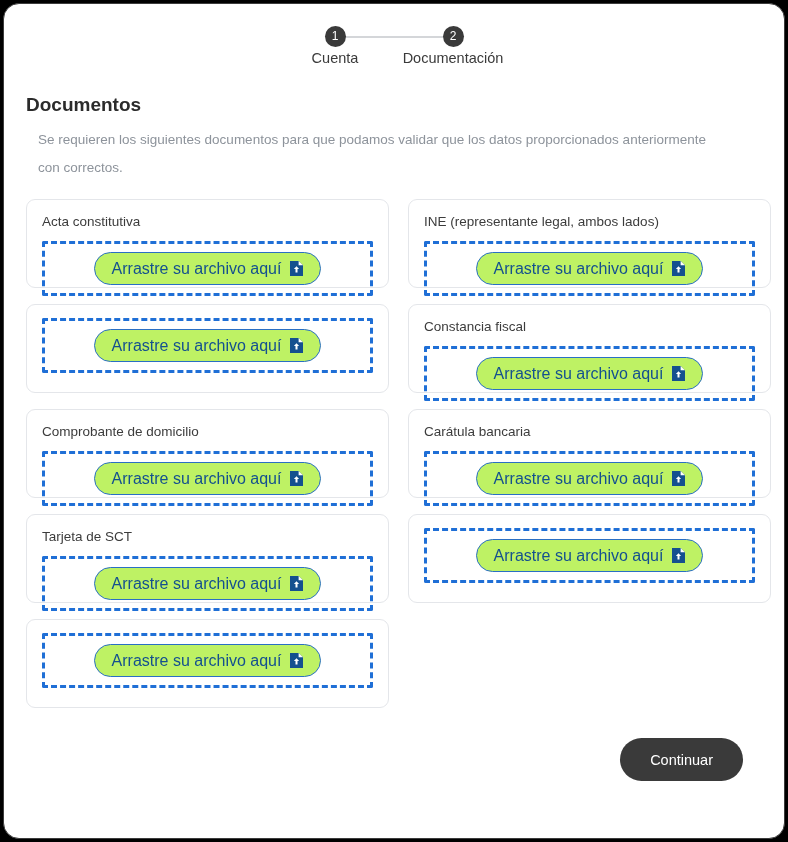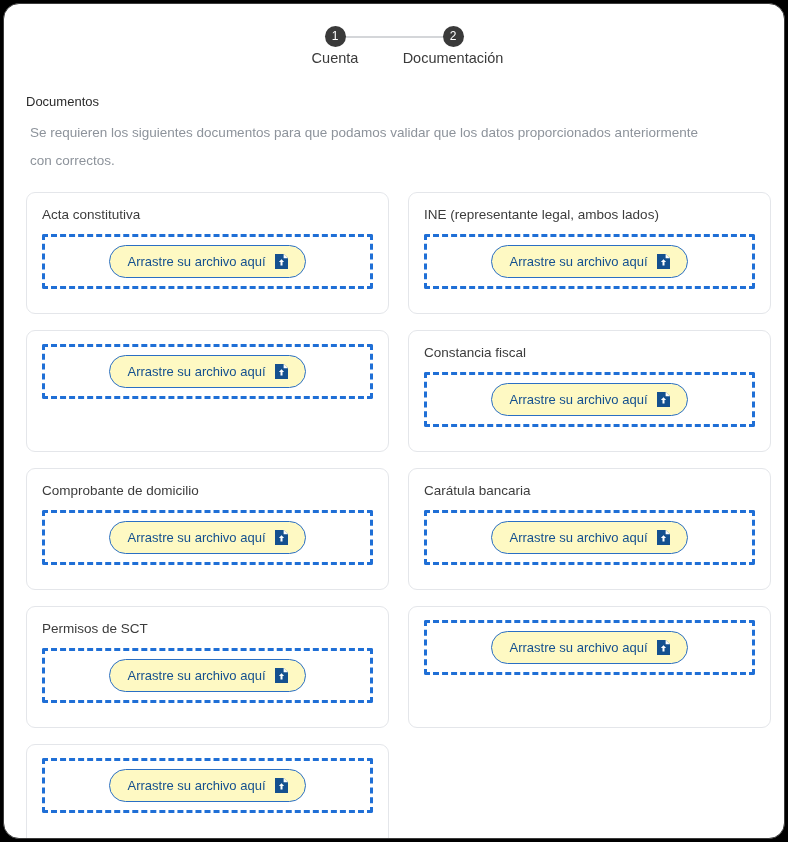--- a/index.html
+++ b/index.html
@@ -76,44 +76,44 @@
     width: 118px;
     height: 2px;
     background: #d4d6d9;
   }
 
   
   .content {
     padding: 0 22px;
   }
   .page-title {
-    font-size: 13px;
+    font-size: 19px;
     color: #2b2b2b;
     margin: 22px 0 0 0;
-    font-weight: 400;
+    font-weight: 700;
   }
   .page-desc {
     font-size: 13.5px;
     color: #8d939b;
     line-height: 28px;
-    margin: 10px 0 0 4px;
+    margin: 10px 0 0 12px;
     max-width: 680px;
   }
 
   
   .doc-grid {
     margin-top: 17px;
     display: grid;
     grid-template-columns: 363px 363px;
     column-gap: 19px;
     row-gap: 16px;
   }
   .doc-card {
     box-sizing: border-box;
-    height: 122px;
+    height: 89px;
     background: #ffffff;
     border: 1px solid #e4e6ea;
     border-radius: 9px;
     padding: 13px 15px 0 15px;
   }
   .doc-label {
     font-size: 13.5px;
     color: #3c3c3c;
     line-height: 17px;
     margin-bottom: 11px;
@@ -126,26 +126,26 @@
     border: 3px dashed #1f6fd6;
     border-radius: 2px;
     display: flex;
     align-items: center;
     justify-content: center;
   }
   .drop-btn {
     display: inline-flex;
     align-items: center;
     gap: 9px;
-    background: #fef9c3;
+    background: #bef264;
     border: 1px solid #2a6fc4;
     border-radius: 18px;
     height: 33px;
     padding: 0 17px;
-    font-size: 13px;
+    font-size: 16px;
     color: #14508f;
     font-family: "Liberation Sans", sans-serif;
     cursor: pointer;
     white-space: nowrap;
   }
   .file-icon {
     display: inline-block;
     width: 13px;
     height: 15px;
     flex: 0 0 auto;
@@ -266,21 +266,21 @@
               <span>Arrastre su archivo aquí</span>
               <span class="file-icon"><svg viewBox="0 0 13 15" xmlns="http://www.w3.org/2000/svg">
                   <path d="M0 0 H8.6 L13 4.2 V15 H0 Z" fill="#14508f"></path>
                   <path d="M8.6 0 L13 4.2 H8.6 Z" fill="#ffffff"></path>
                   <path d="M6.5 5.2 L9.1 8.0 H7.5 V11.6 H5.5 V8.0 H3.9 Z" fill="#ffffff"></path>
                 </svg></span>
             </button>
           </div>
         </div>
         <div class="doc-card">
-          <div class="doc-label">Permisos de SCT</div>
+          <div class="doc-label">Tarjeta de SCT</div>
           <div class="dropzone">
             <button class="drop-btn">
               <span>Arrastre su archivo aquí</span>
               <span class="file-icon"><svg viewBox="0 0 13 15" xmlns="http://www.w3.org/2000/svg">
                   <path d="M0 0 H8.6 L13 4.2 V15 H0 Z" fill="#14508f"></path>
                   <path d="M8.6 0 L13 4.2 H8.6 Z" fill="#ffffff"></path>
                   <path d="M6.5 5.2 L9.1 8.0 H7.5 V11.6 H5.5 V8.0 H3.9 Z" fill="#ffffff"></path>
                 </svg></span>
             </button>
           </div>

